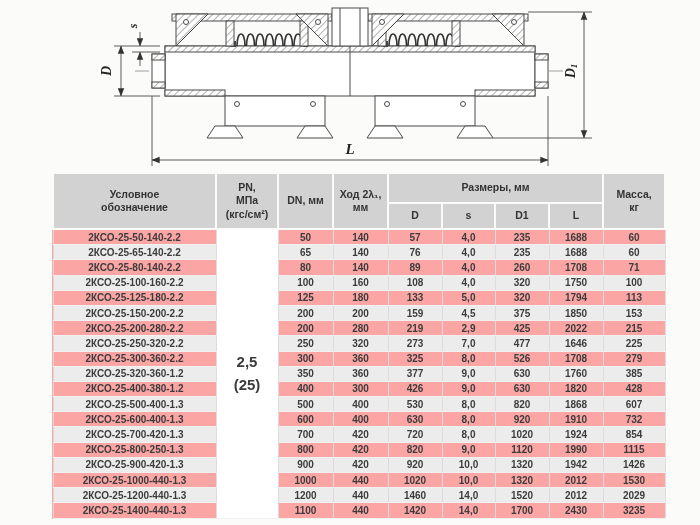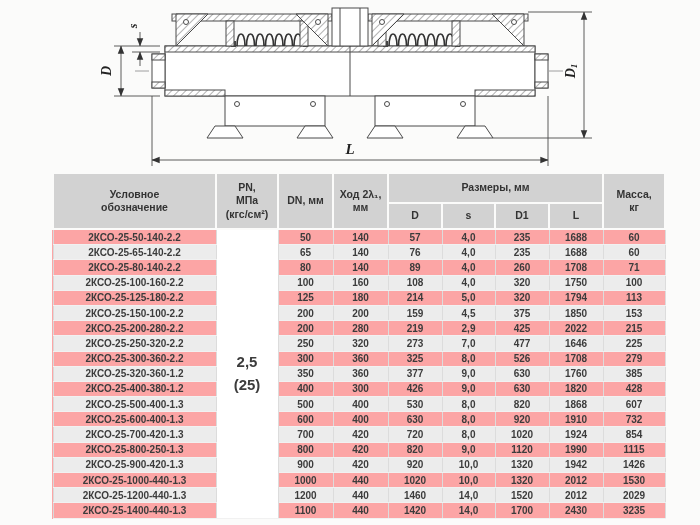--- a/index.html
+++ b/index.html
@@ -246,28 +246,28 @@
         <td>108</td>
         <td>4,0</td>
         <td>320</td>
         <td>1750</td>
         <td>100</td>
       </tr>
       <tr>
         <td>2КСО-25-125-180-2.2</td>
         <td>125</td>
         <td>180</td>
-        <td>214</td>
+        <td>133</td>
         <td>5,0</td>
         <td>320</td>
         <td>1794</td>
         <td>113</td>
       </tr>
       <tr>
-        <td>2КСО-25-150-100-2.2</td>
+        <td>2КСО-25-150-200-2.2</td>
         <td>200</td>
         <td>200</td>
         <td>159</td>
         <td>4,5</td>
         <td>375</td>
         <td>1850</td>
         <td>153</td>
       </tr>
       <tr>
         <td>2КСО-25-200-280-2.2</td>

